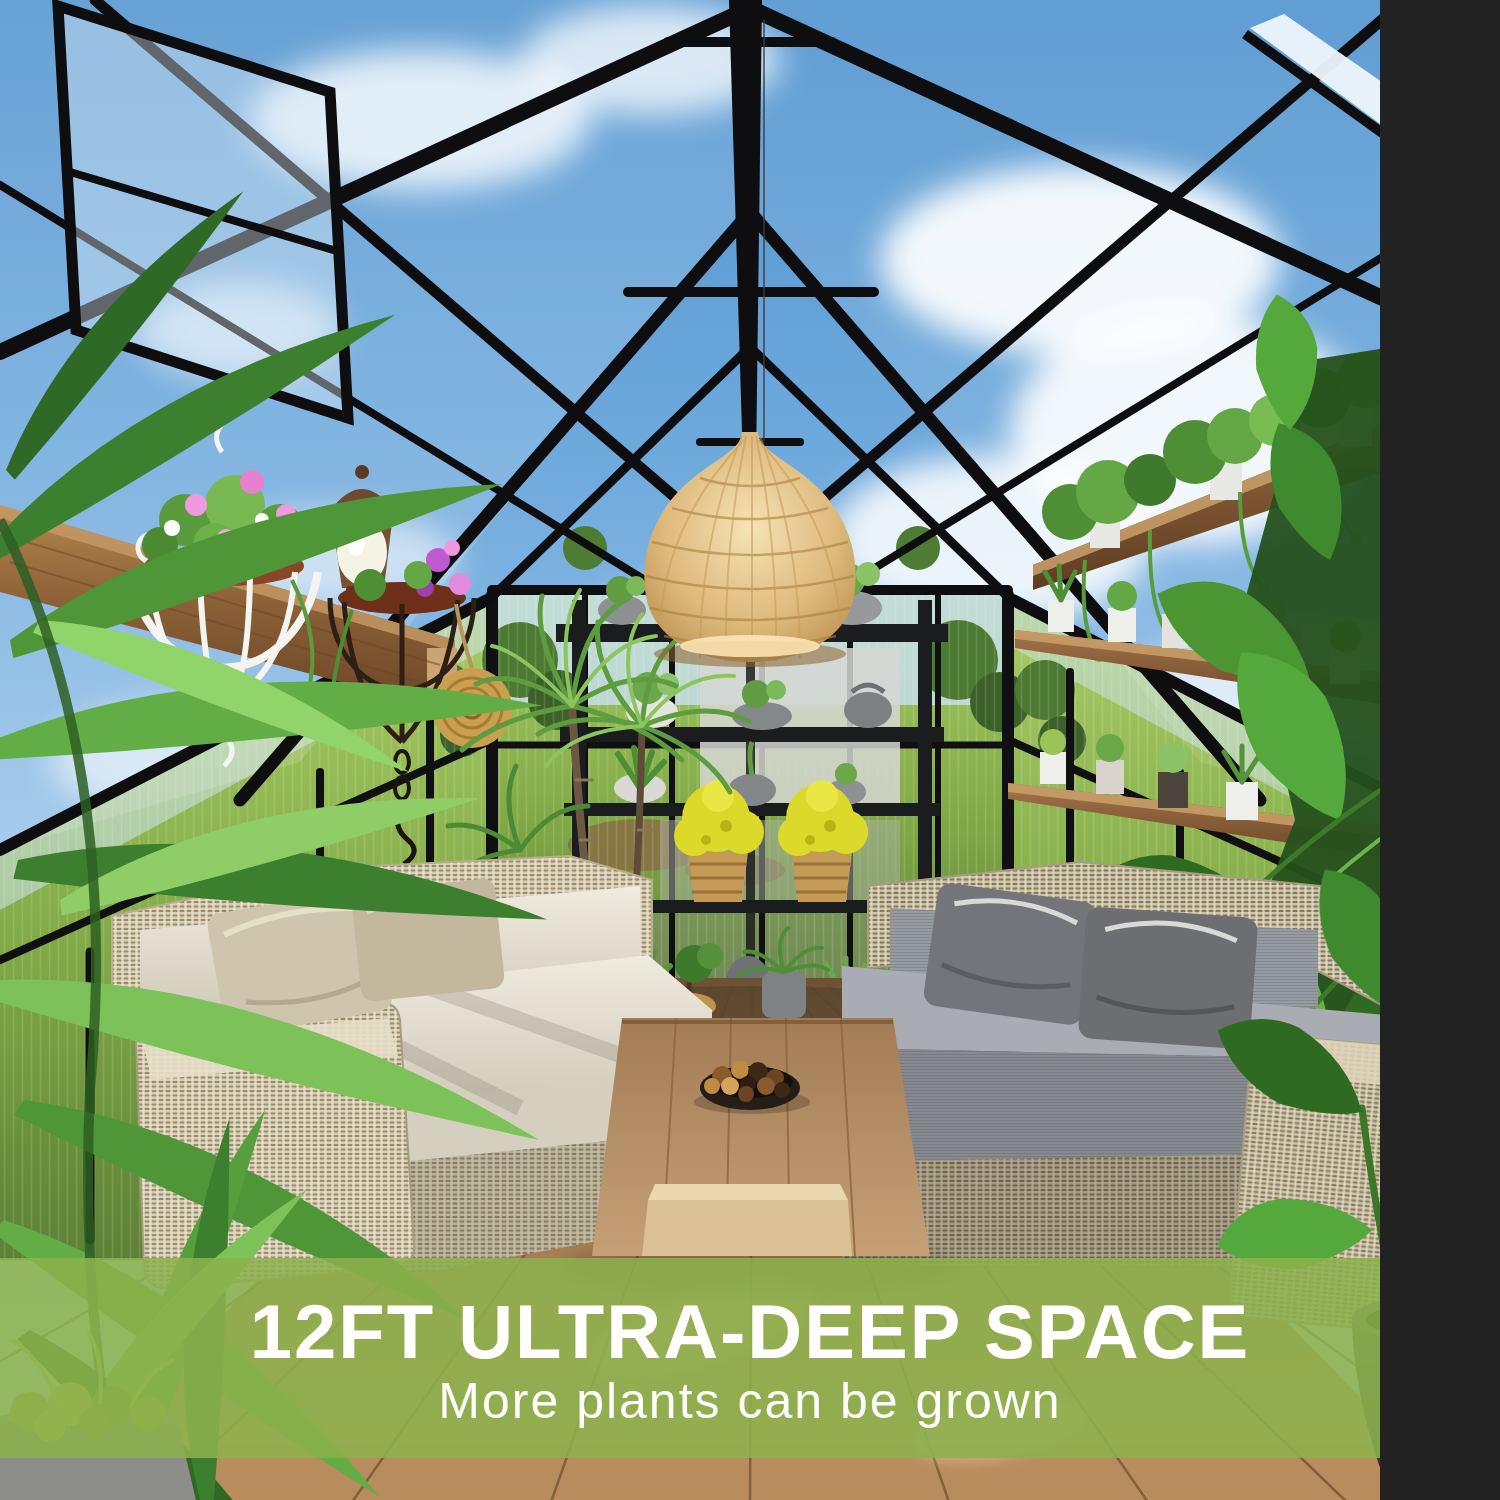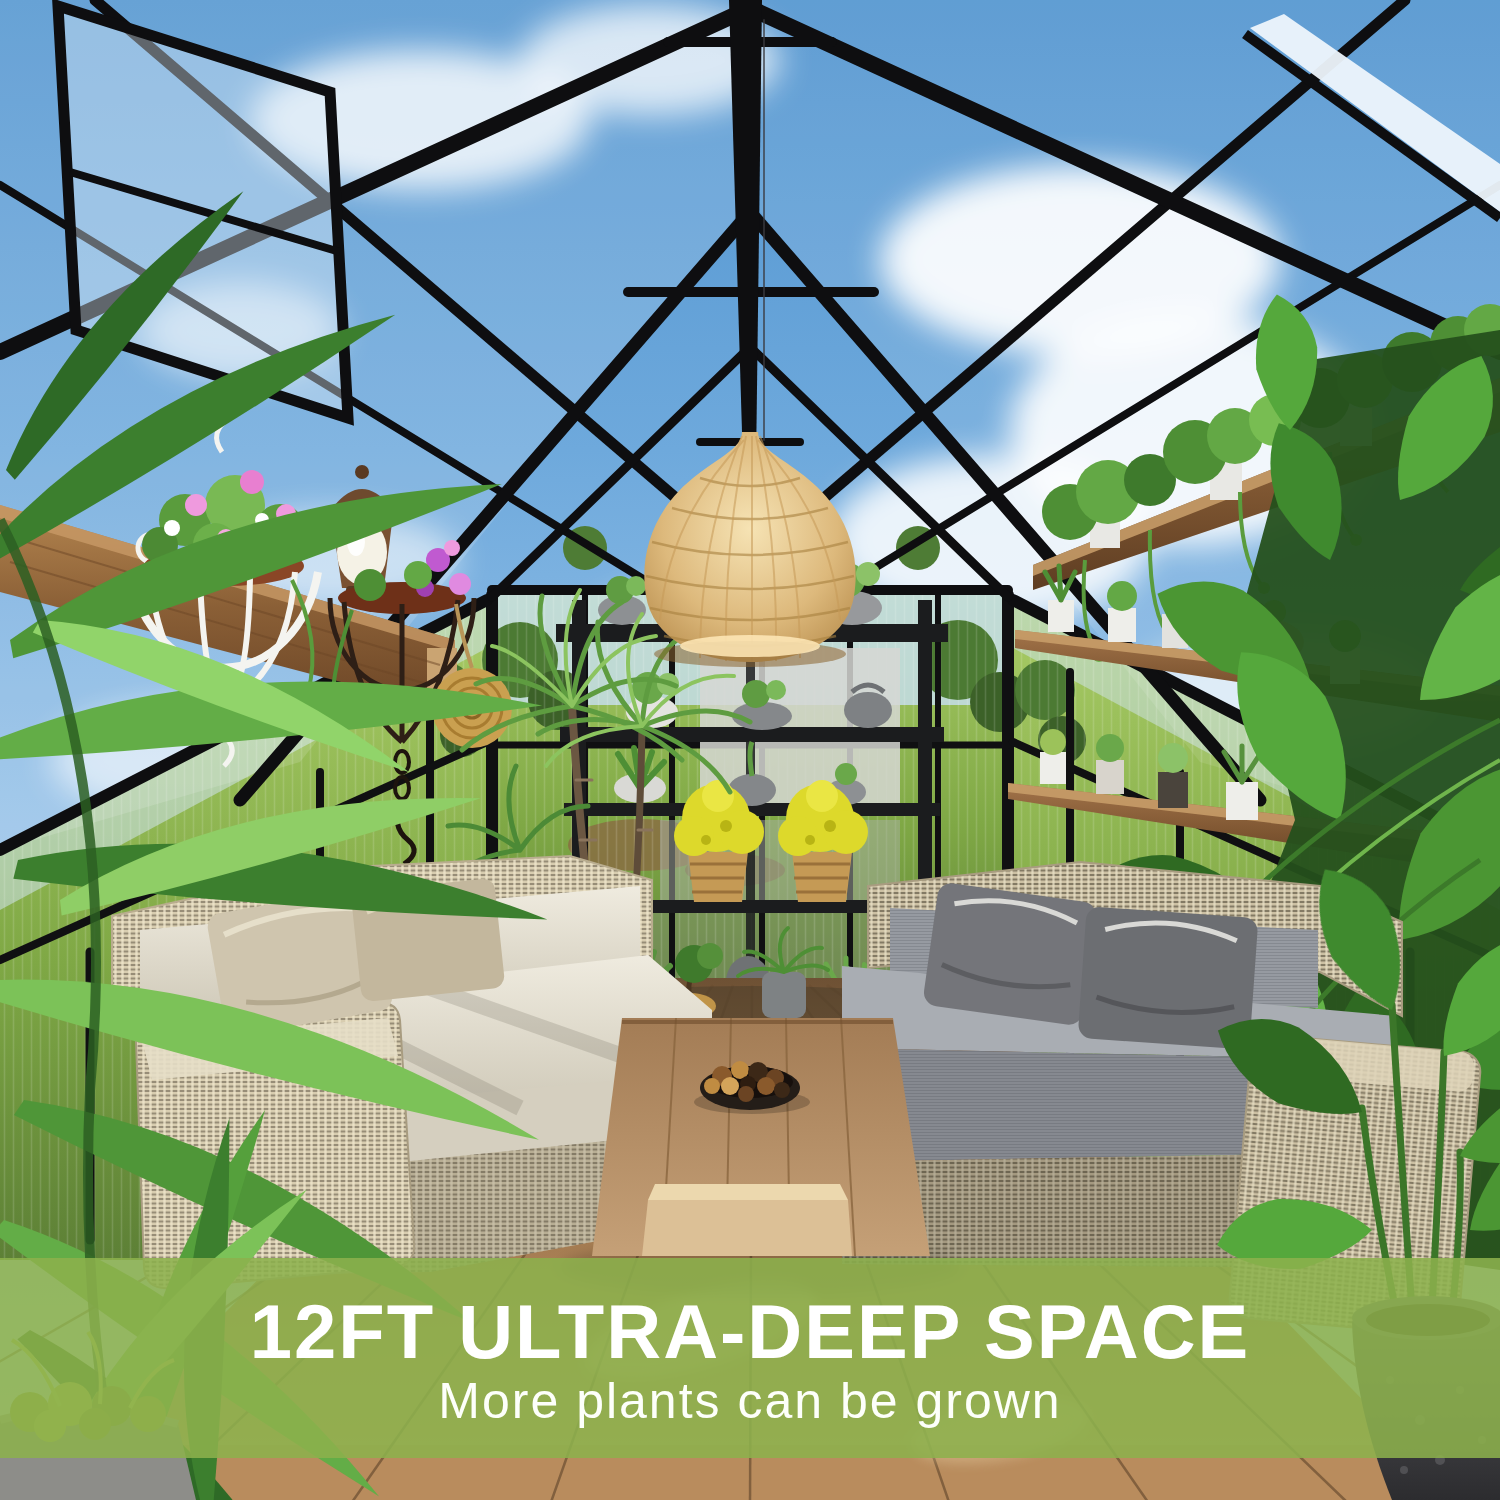--- a/index.html
+++ b/index.html
@@ -1,16 +1,16 @@
 <!DOCTYPE html>
 <html><head>
 <meta charset="utf-8">
 <style>
   html,body{margin:0;padding:0;background:#222;}
-  .stage{position:relative;width:1500px;height:1500px;overflow:hidden;background:#9cc3e8;
+  .stage{position:relative;width:1380px;height:1500px;overflow:hidden;background:#9cc3e8;
          font-family:"Liberation Sans", sans-serif;}
   svg{display:block}
   .headline{font-family:"Liberation Sans",sans-serif;font-weight:bold;font-size:76px;
             letter-spacing:2px;fill:#ffffff;}
   .subline{font-family:"Liberation Sans",sans-serif;font-weight:normal;font-size:50px;
            letter-spacing:2px;fill:#fdfffa;}
 </style>
 </head>
 <body>
 

